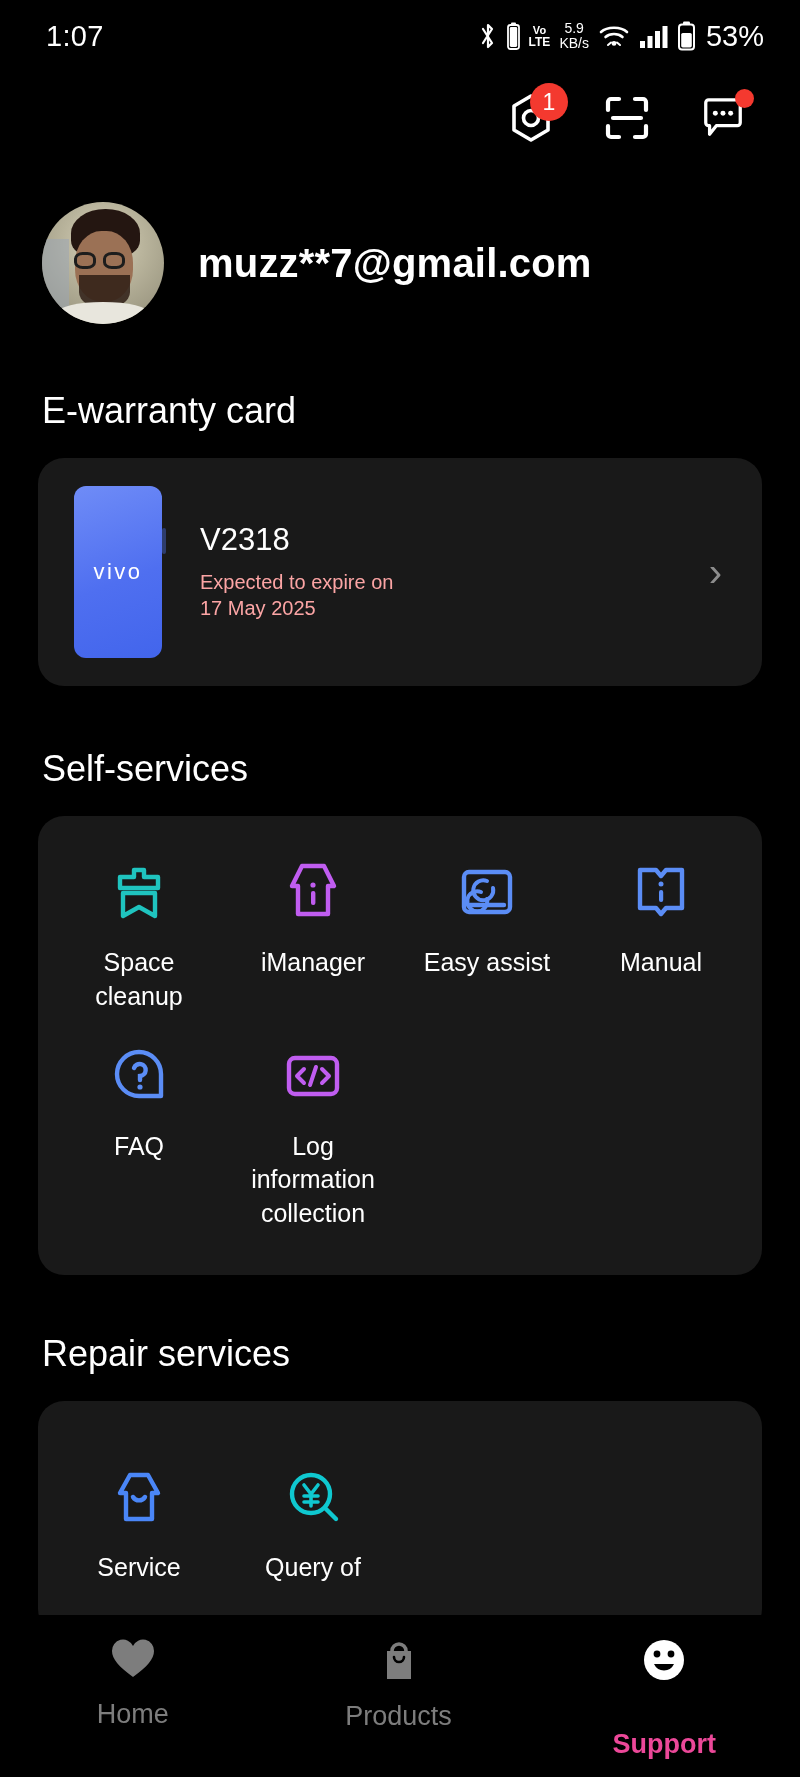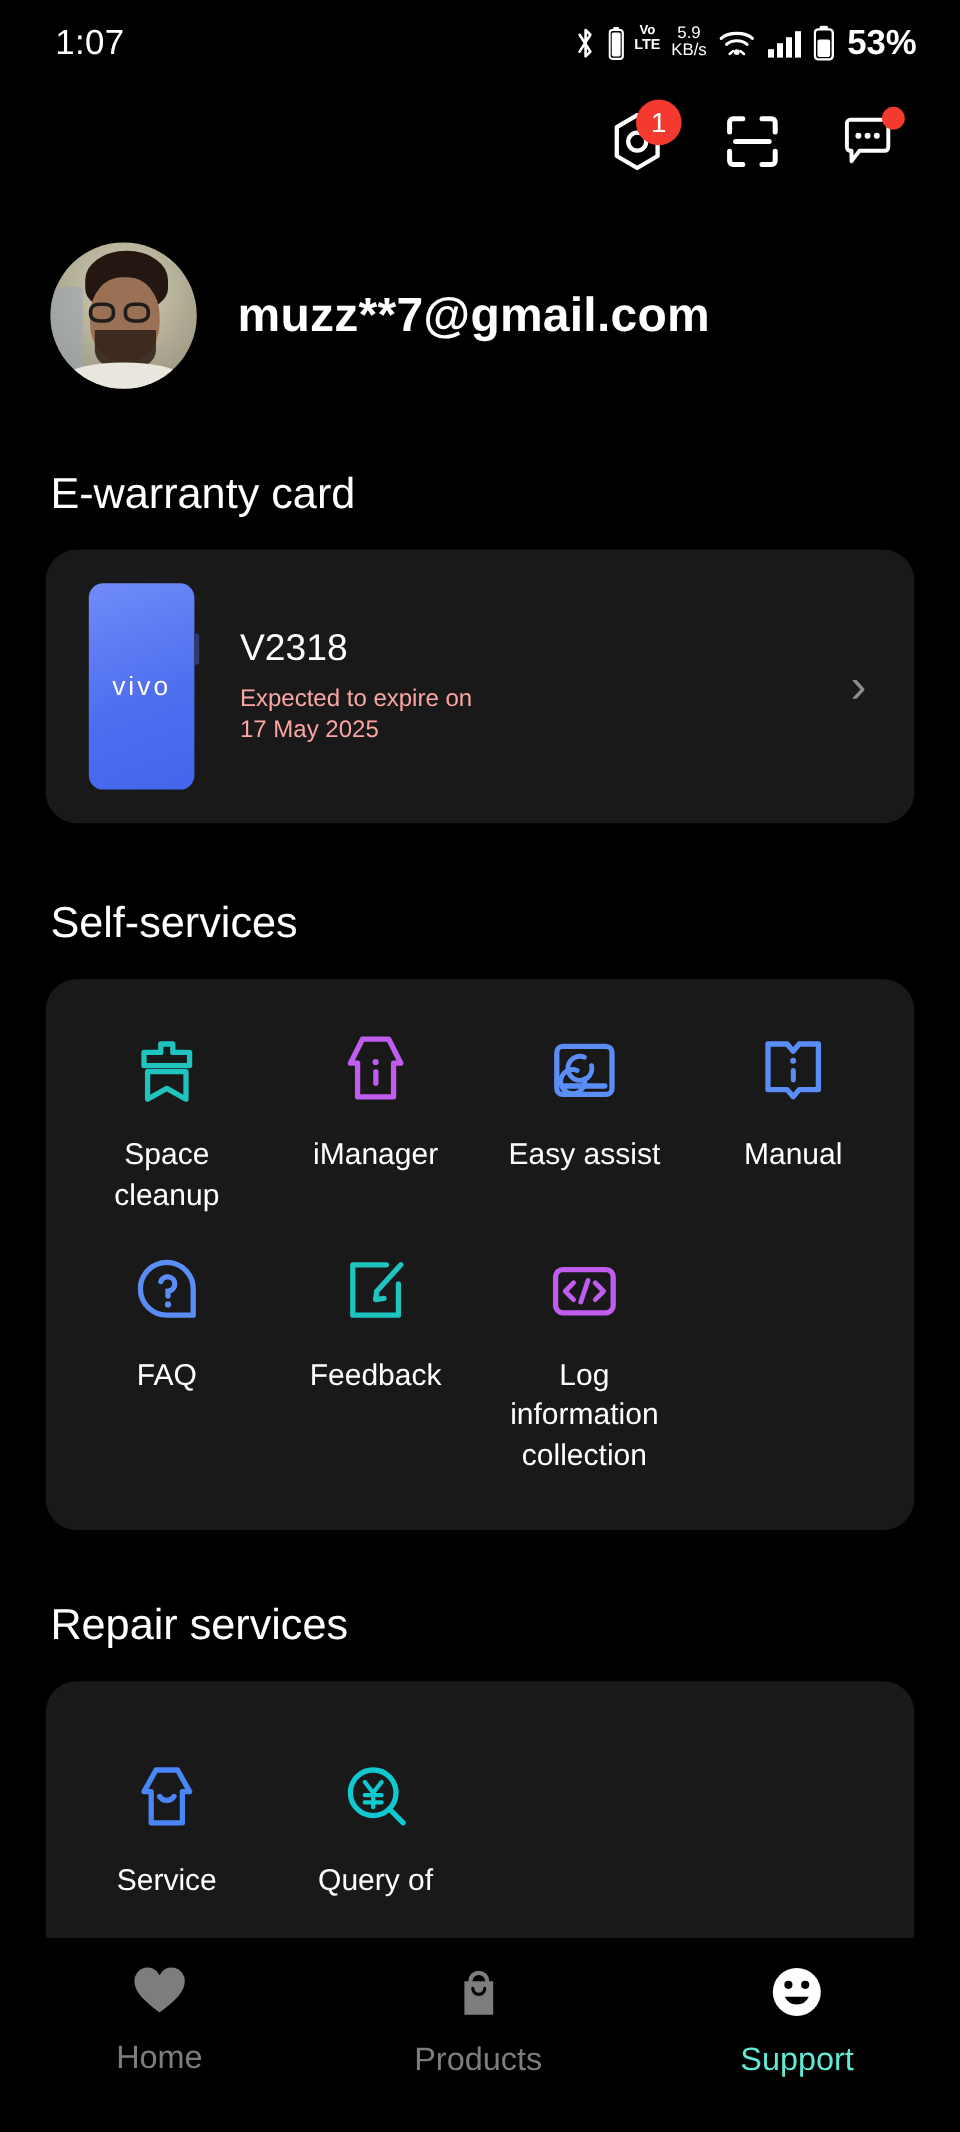--- a/index.html
+++ b/index.html
@@ -11,26 +11,26 @@
     overflow:hidden;
   }
   .phone { position:relative; width:800px; height:1777px; background:#000; }
 
   
   .statusbar {
     height:72px; display:flex; align-items:center;
     justify-content:space-between; padding:0 36px 0 46px;
   }
   .sb-time { font-size:29px; font-weight:400; letter-spacing:.3px; }
-  .sb-right { display:flex; gap:9px; }
+  .sb-right { display:flex; align-items:center; gap:9px; }
   .sb-ico { display:flex; align-items:center; }
   .volte { display:flex; flex-direction:column; align-items:center; line-height:1; font-size:12px; font-weight:700; }
   .volte span:first-child{ font-size:11px; }
   .kbs { display:flex; flex-direction:column; align-items:center; line-height:1.05; font-size:14px; font-weight:500; }
-  .sb-batt-pct { font-size:29px; font-weight:700; margin-left:2px; }
+  .sb-batt-pct { font-size:29px; font-weight:400; margin-left:2px; }
 
   
   .topbar {
     height:92px; display:flex; align-items:center; justify-content:flex-end;
     gap:50px; padding-right:54px;
   }
   .topbtn { position:relative; width:46px; height:46px; display:flex; align-items:center; justify-content:center; }
   .badge-num {
     position:absolute; top:-12px; right:-14px;
     min-width:38px; height:38px; padding:0 4px;
@@ -91,21 +91,21 @@
   .grid-repair { display:grid; grid-template-columns:repeat(4,1fr); padding:56px 14px 40px 14px; }
 
   
   .bottomnav {
     position:absolute; left:0; bottom:0; width:797px; height:162px;
     background:#000; display:flex; align-items:flex-start; padding-top:22px;
   }
   .navitem { flex:1; display:flex; flex-direction:column; align-items:center; gap:18px; }
   .navitem .nlbl { font-size:27px; }
   .nav-inactive .nlbl { color:#7d7d7d; }
-  .nav-active .nlbl { color:#5eead4; font-weight:400; }
+  .nav-active .nlbl { color:#ec4899; font-weight:700;margin-top:28px; }
 </style>
 </head>
 <body>
 
 <div class="phone">
 
   <div class="statusbar">
     <div class="sb-time">1:07</div>
     <div class="sb-right">
       <span class="sb-ico">
@@ -267,29 +267,20 @@
         <div class="ico">
           <svg width="58" height="64" viewBox="0 0 58 64">
             <path d="M29 8 A22 22 0 0 1 51 30 L51 52 L29 52 A22 22 0 0 1 29 8 Z" fill="none" stroke="#5b8df6" stroke-width="4.4" stroke-linejoin="round"></path>
             <path d="M24 24 A6 6 0 1 1 30 32 L30 36" fill="none" stroke="#5b8df6" stroke-width="4.4" stroke-linecap="round"></path>
             <circle cx="30" cy="43" r="2.6" fill="#5b8df6"></circle>
           </svg>
         </div>
         <div class="lbl">FAQ</div>
       </div>
 
-      <div class="tile">
-        <div class="ico">
-          <svg width="58" height="64" viewBox="0 0 58 64">
-            <path d="M38 10 L10 10 L10 52 L48 52 L48 26" fill="none" stroke="#1fc4bf" stroke-width="4.4" stroke-linejoin="round" stroke-linecap="round"></path>
-            <path d="M30 32 L50 10 M30 32 L29 39 L36 38" fill="none" stroke="#1fc4bf" stroke-width="4.4" stroke-linecap="round" stroke-linejoin="round"></path>
-          </svg>
-        </div>
-        <div class="lbl">Feedback</div>
-      </div>
 
       <div class="tile">
         <div class="ico">
           <svg width="58" height="64" viewBox="0 0 58 64">
             <rect x="5" y="14" width="48" height="36" rx="6" fill="none" stroke="#c05df0" stroke-width="4.4"></rect>
             <path d="M20 25 L13 32 L20 39" fill="none" stroke="#c05df0" stroke-width="4" stroke-linecap="round" stroke-linejoin="round"></path>
             <path d="M38 25 L45 32 L38 39" fill="none" stroke="#c05df0" stroke-width="4" stroke-linecap="round" stroke-linejoin="round"></path>
             <line x1="32" y1="23" x2="26" y2="41" stroke="#c05df0" stroke-width="4" stroke-linecap="round"></line>
           </svg>
         </div>

